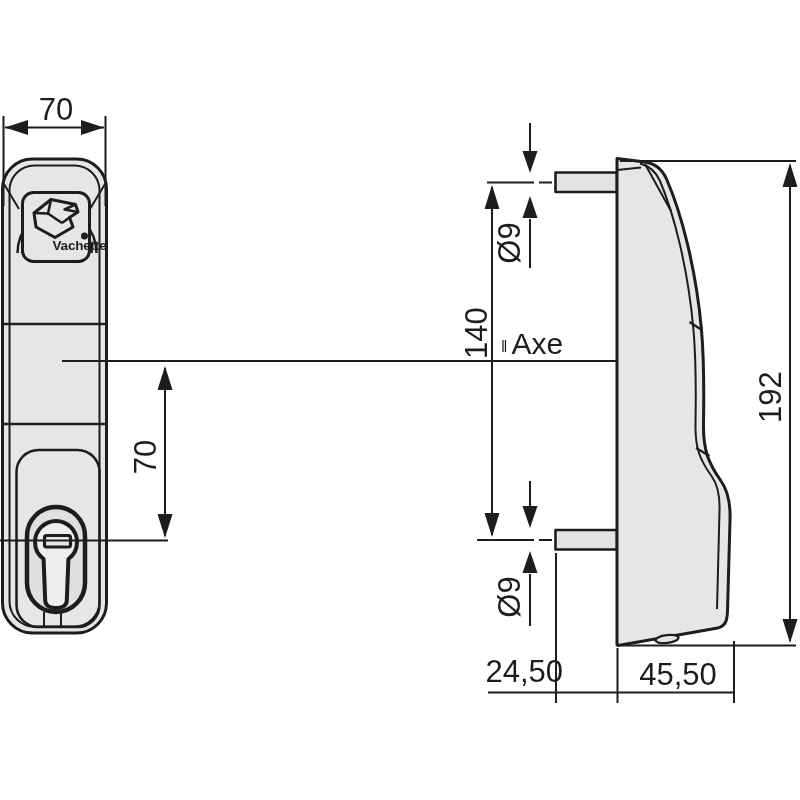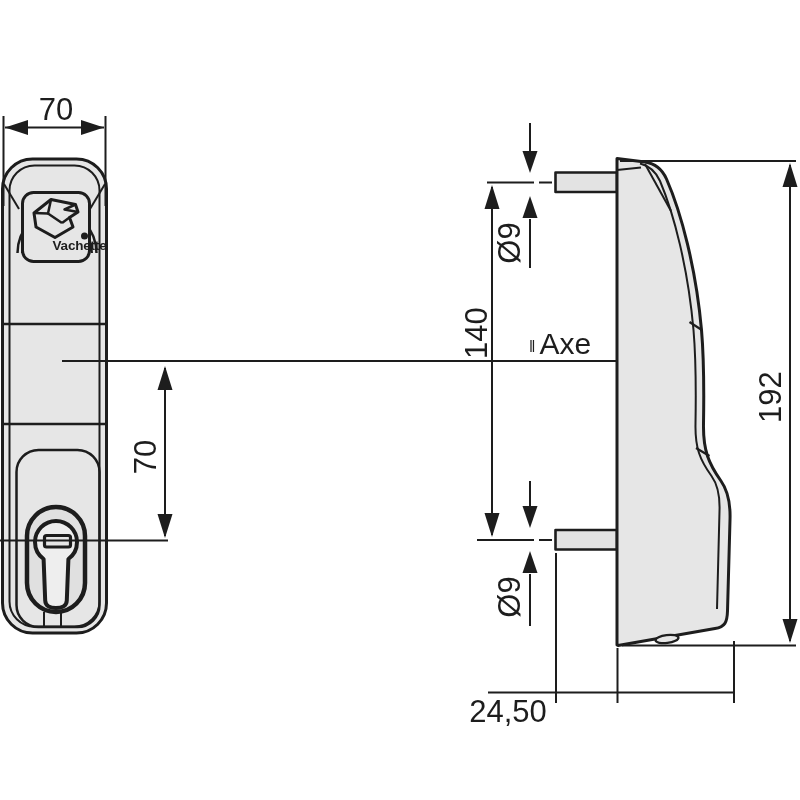--- a/index.html
+++ b/index.html
@@ -15,21 +15,21 @@
     overflow:hidden;
   }
   #drawing{position:absolute;left:0;top:0;}
   .lbl{
     position:absolute;font-size:31px;line-height:32px;text-align:center;
     color:var(--line);white-space:nowrap;
   }
   .rot{transform:rotate(-90deg);}
   .axis-lbl{
     position:absolute;font-size:30px;line-height:30px;text-align:center;
-    color:var(--line);white-space:nowrap;margin-left:28px;
+    color:var(--line);white-space:nowrap;
   }
   .axis-marks{font-size:0.52em;vertical-align:0.12em;letter-spacing:1px;padding-right:3px;}
   .brand-lbl{
     position:absolute;font-size:13.5px;line-height:14px;font-weight:bold;
     text-align:center;color:var(--line);letter-spacing:-0.2px;
   }
   svg *{vector-effect:none;}
 </style>
 </head>
 <body>
@@ -166,21 +166,22 @@
   <div class="lbl rot" style="left:116px;top:441px;width:60px;">70</div>
 
   <div class="lbl rot" style="left:437px;top:317px;width:80px;">140</div>
 
   <div class="lbl rot" style="left:480px;top:227px;width:60px;">Ø9</div>
 
   <div class="lbl rot" style="left:480px;top:581px;width:60px;">Ø9</div>
 
   <div class="lbl rot" style="left:731px;top:381px;width:80px;">192</div>
 
-  <div class="lbl" style="left:453px;top:696px;width:110px;">24,50</div>
+  <div class="lbl" style="left:453px;top:656px;width:110px;text-align:right;">24,50</div>
 
+  <div class="lbl" style="left:623px;top:659px;width:110px;">45,50</div>
 
   <div class="axis-lbl" style="left:501px;top:329px;"><span class="axis-marks">‖</span><span>Axe</span></div>
 
 
   <div class="brand-lbl" style="left:20px;top:239px;width:71px;padding-left:24px;">Vachette</div>
 
 </div>
 
 </body></html>

